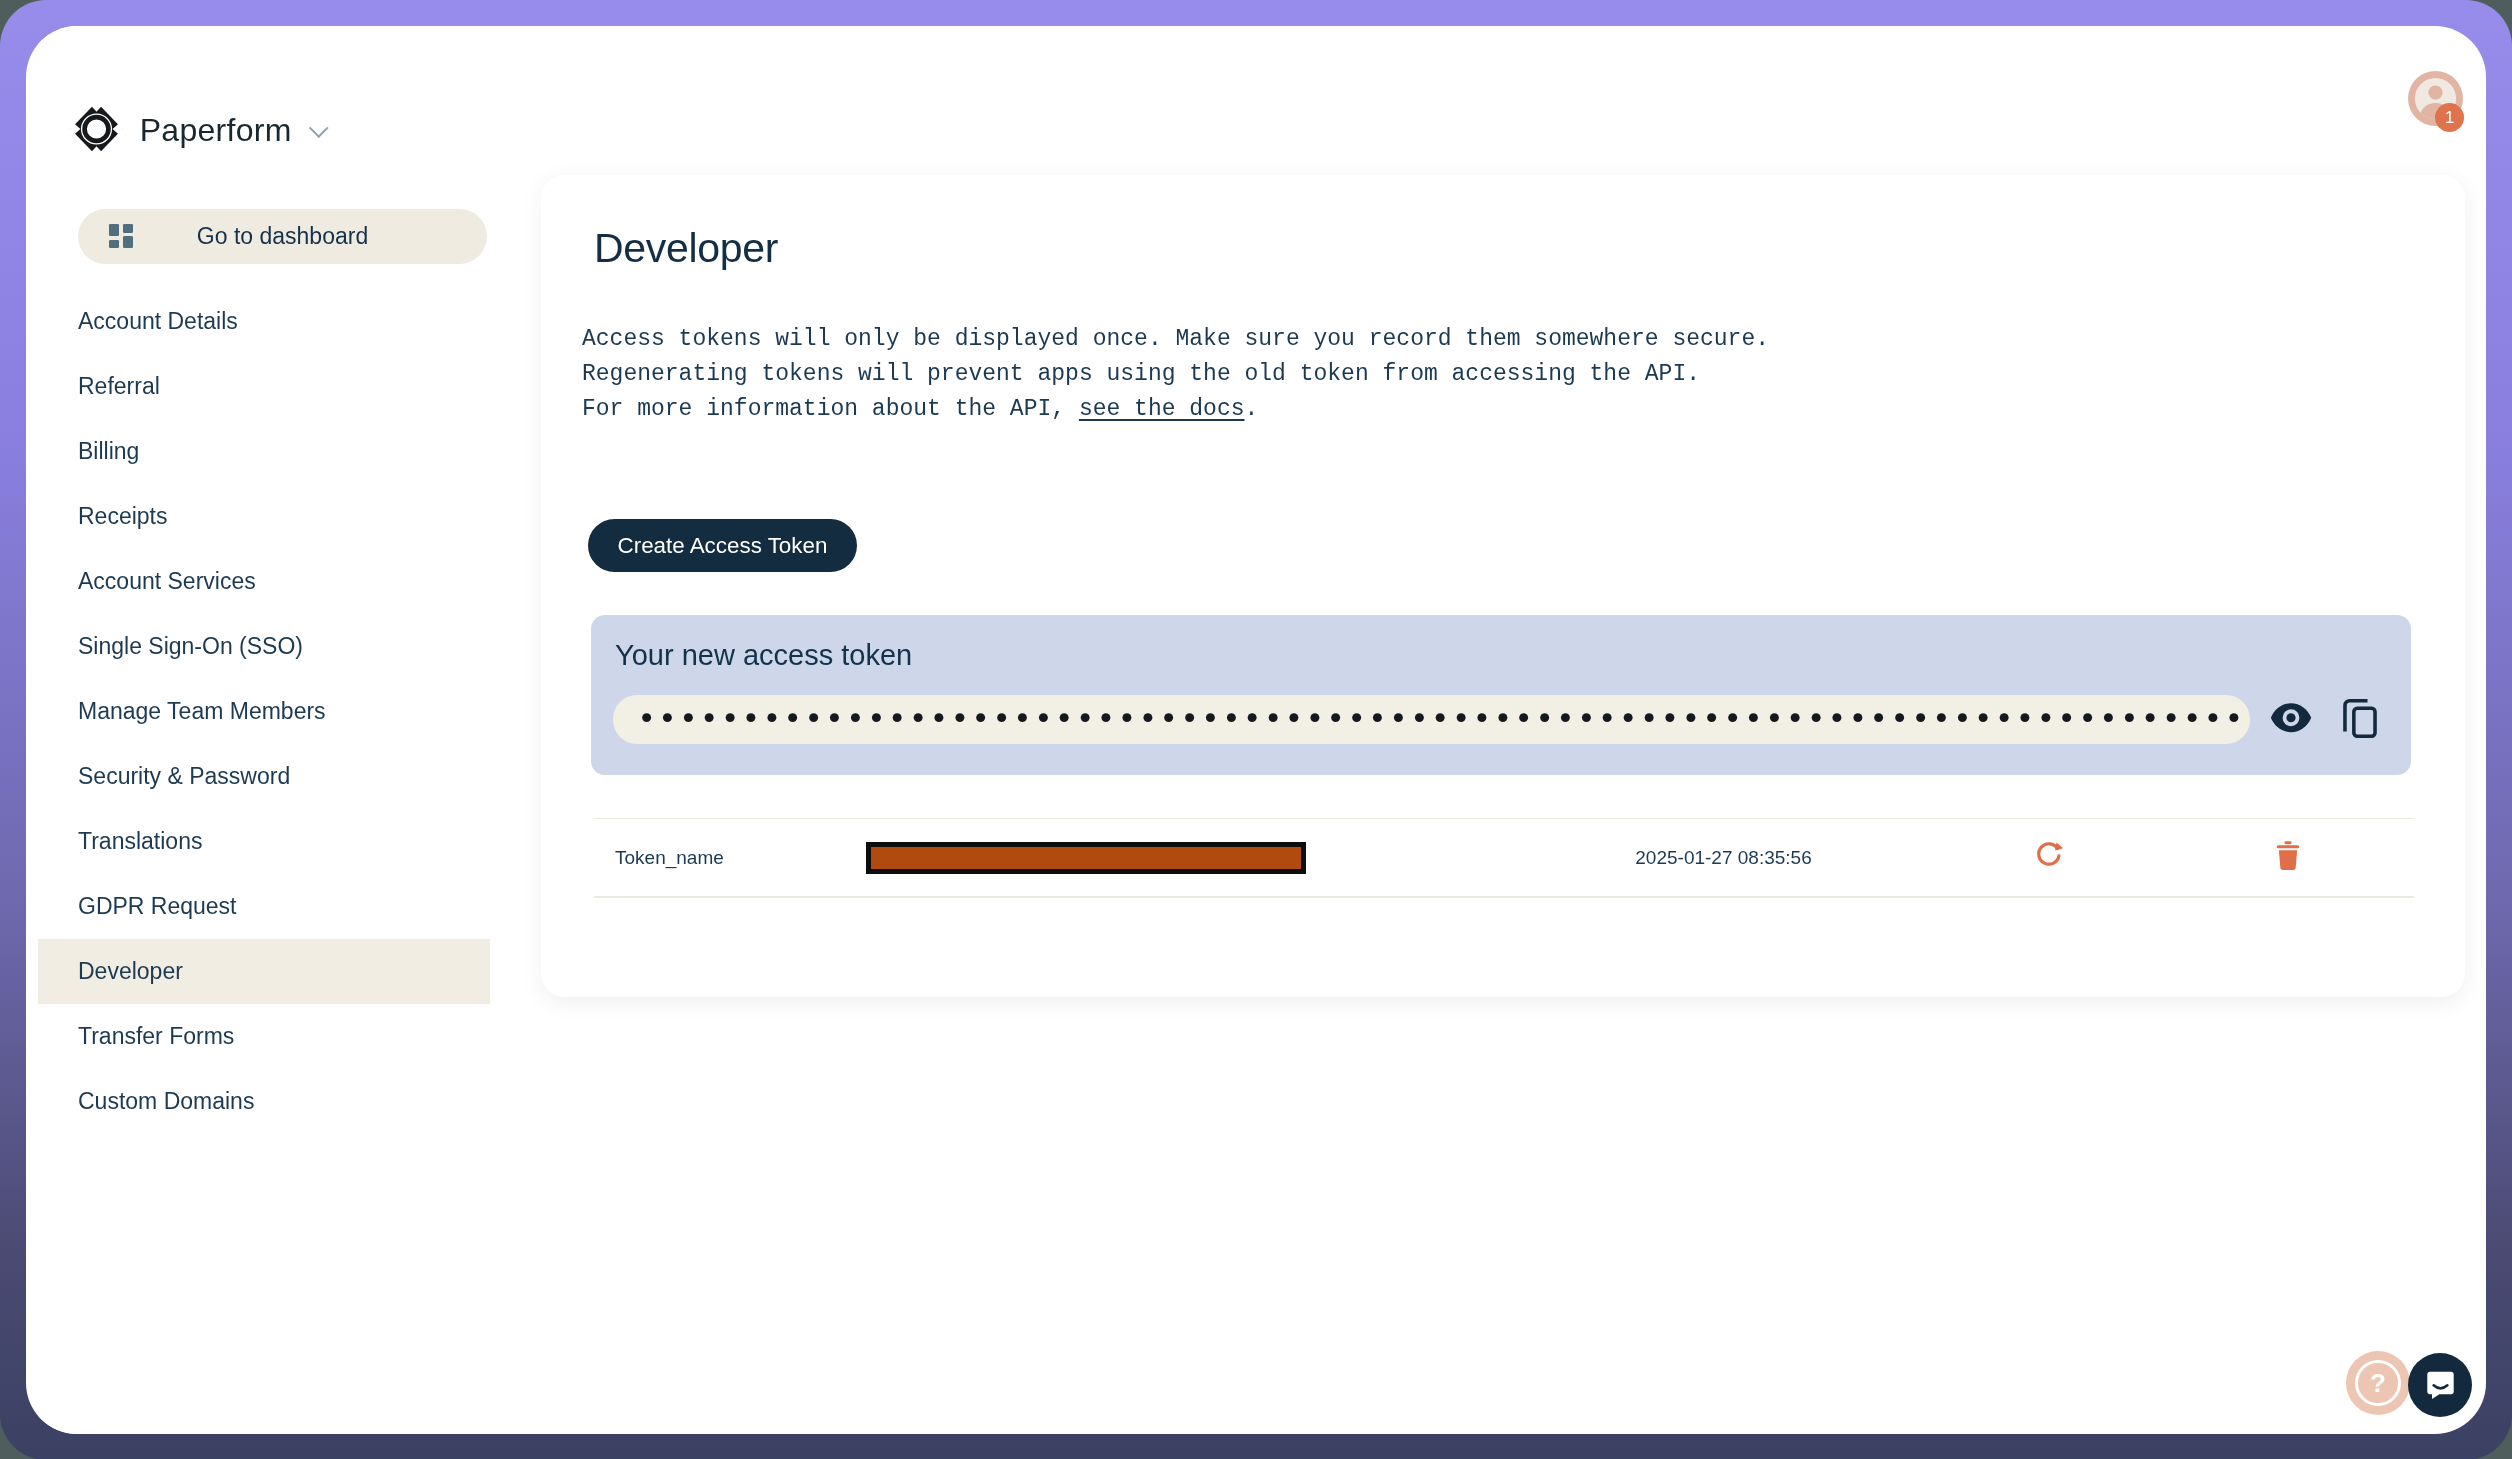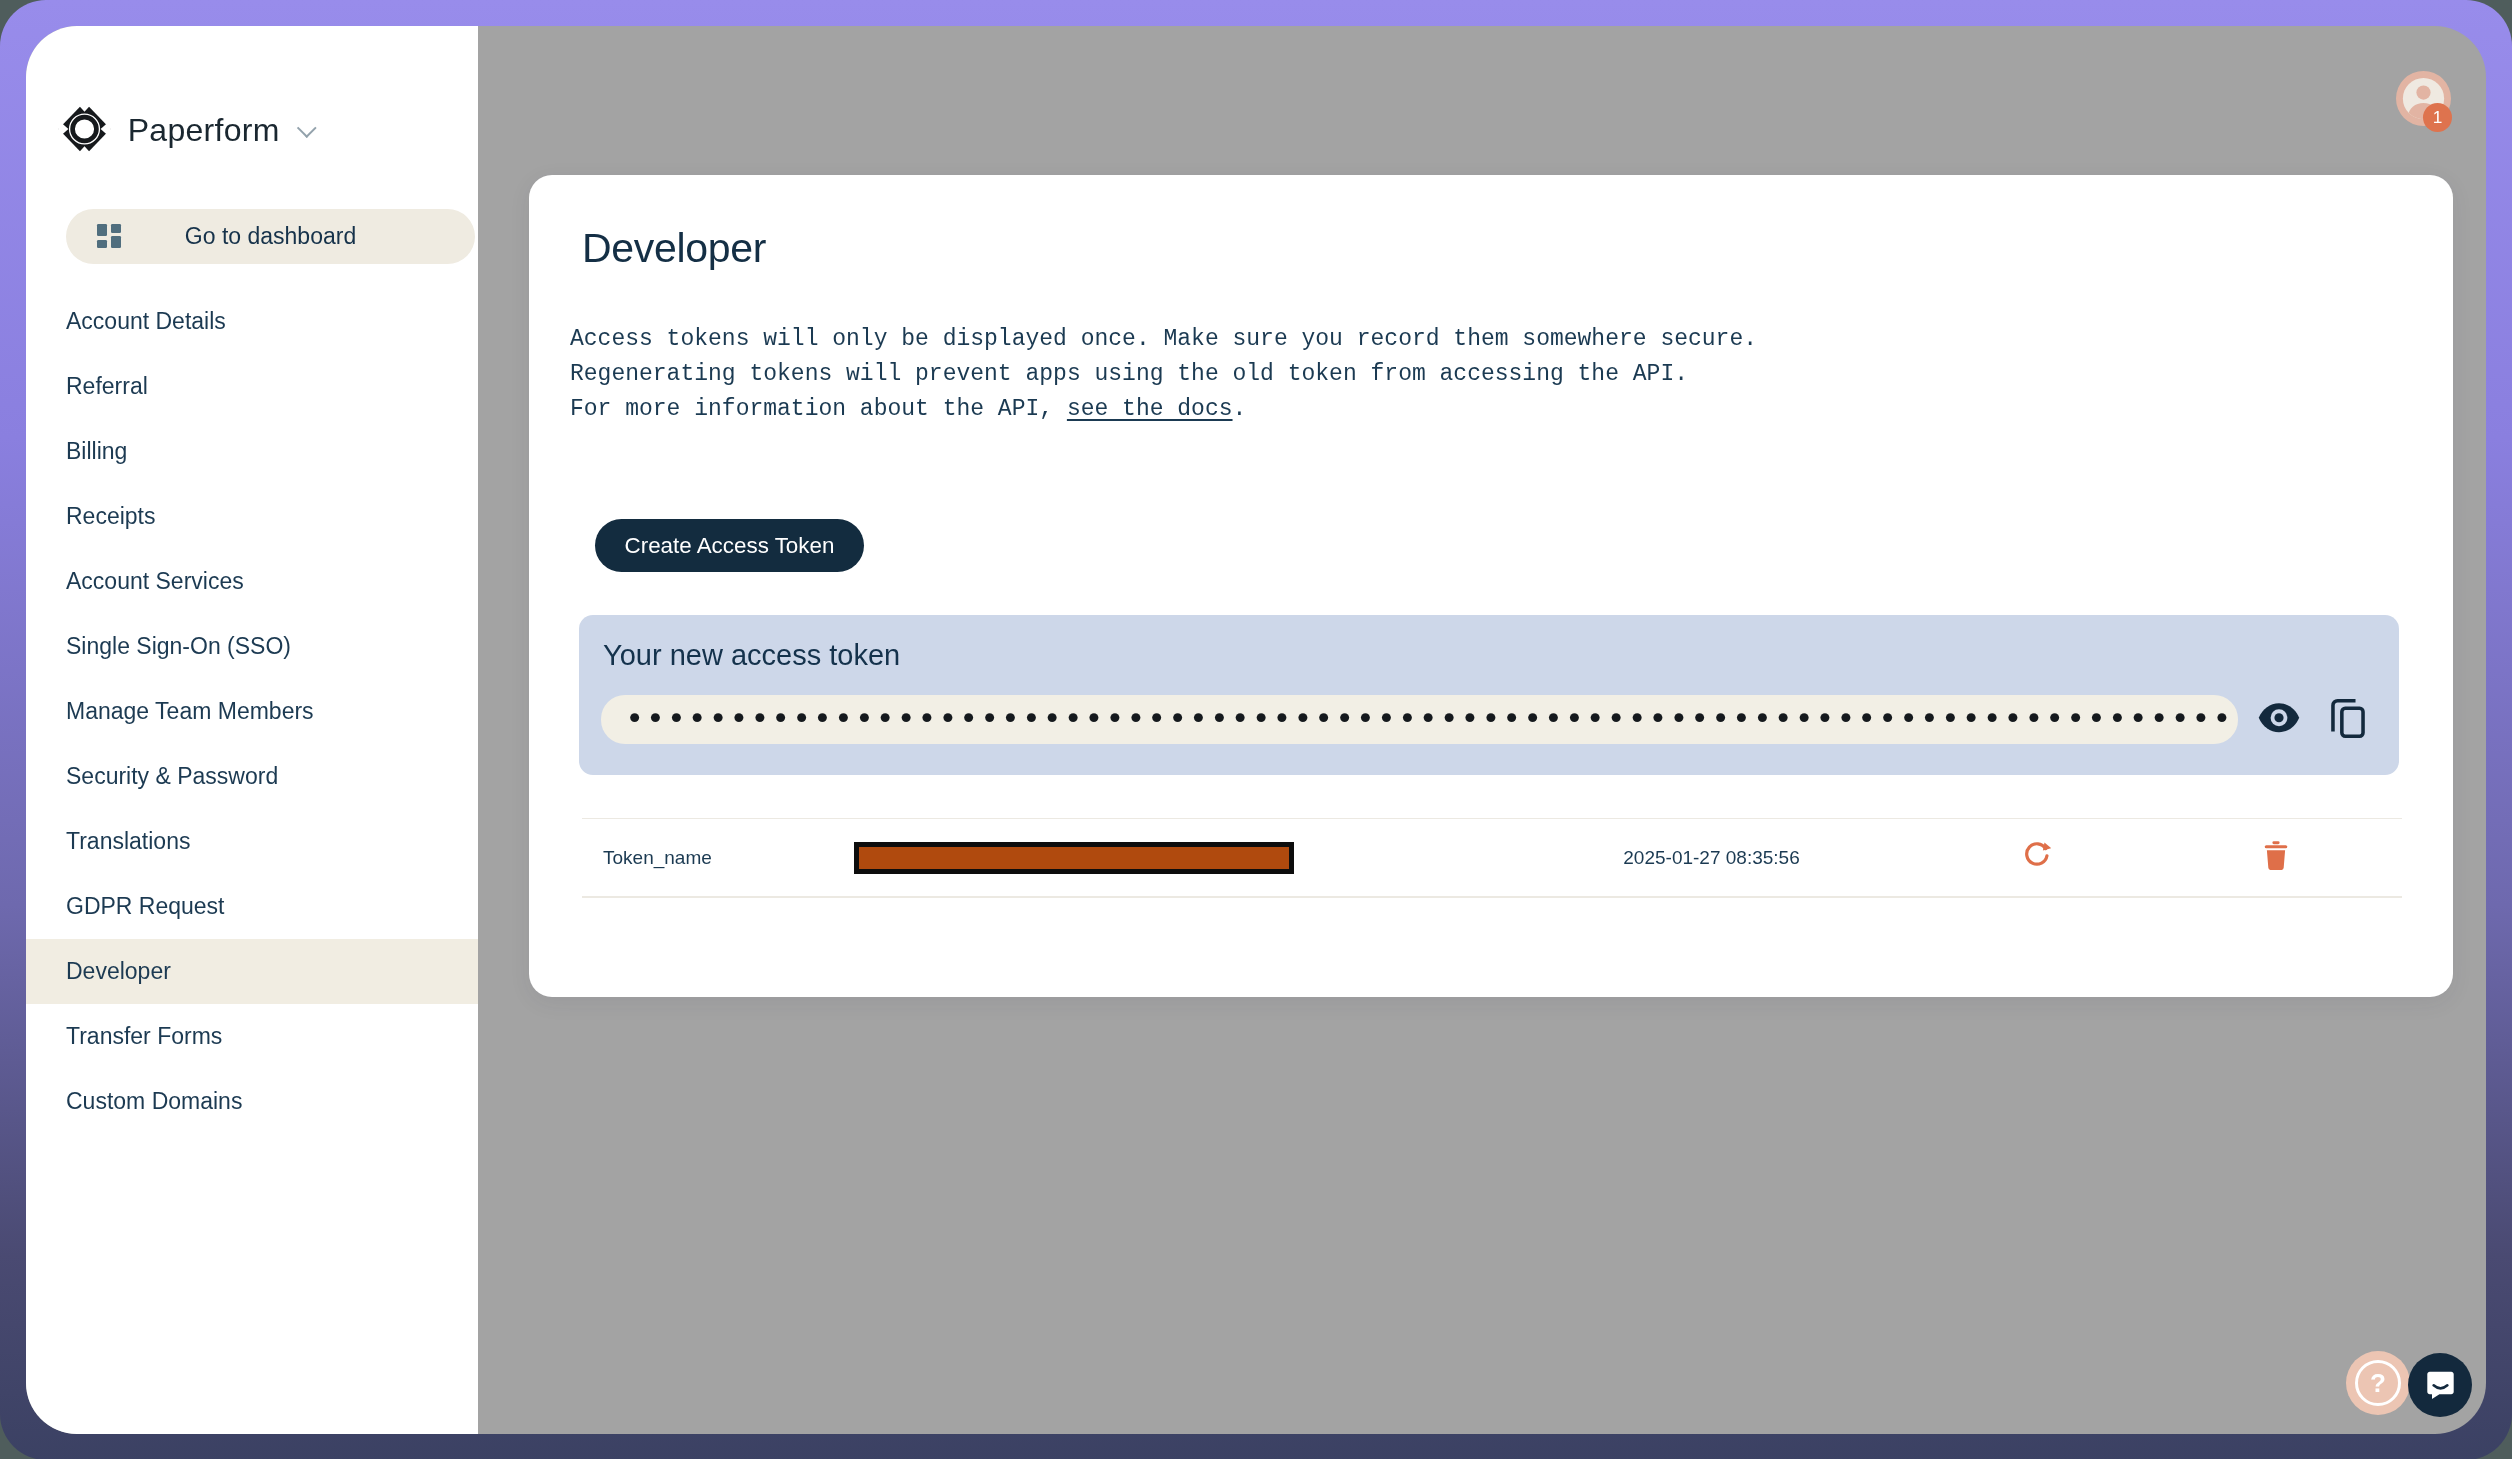--- a/index.html
+++ b/index.html
@@ -1,20 +1,20 @@
 <!DOCTYPE html>
 <html style="font-size:10.3px"><head>
 <meta charset="utf-8">
 <style>
   html,body{margin:0;padding:0;}
   .stage{position:relative;width:2512px;height:1460px;background:#4F5D5C;overflow:hidden;
          font-family:"Liberation Sans","DejaVu Sans",sans-serif;color:#1B3A52;}
   .frame{position:absolute;inset:0;border-radius:46px;
          background:linear-gradient(180deg,#988CEB 0%,#8A7FDF 30%,#6E69AE 62%,#4A4A72 86%,#3B4163 100%);}
-  .content{position:absolute;inset:26px;border-radius:51px;overflow:hidden;background:#a3a3a3;display:flex;}
+  .content{position:absolute;inset:26px;border-radius:51px;overflow:hidden;background:#ffffff;display:flex;padding-left:12px;}
 
   
   .sidebar{position:relative;width:452px;flex:0 0 452px;background:#FFFFFF;height:100%;}
   .brand{position:absolute;top:76px;left:32px;display:flex;align-items:center;gap:16.7px;}
   .brand-name{font-size:32px;font-weight:500;color:#1A2730;letter-spacing:0.3px;}
   .chev{width:11.5px;height:11.5px;border-right:2.6px solid #93A2AC;border-bottom:2.6px solid #93A2AC;
         transform:rotate(45deg);margin-top:-5.1px;margin-left:3.8px;}
   .dash-btn{position:absolute;top:183px;left:40px;width:409px;height:55px;background:#EFEBE1;border:none;
             border-radius:28px;cursor:pointer;font-family:inherit;}
   .dash-btn .lbl{position:absolute;left:0;right:0;top:0;bottom:0;display:flex;align-items:center;justify-content:center;
@@ -30,21 +30,21 @@
   
   .main{position:relative;flex:1;height:100%;}
   .avatar{position:absolute;left:1918px;top:45px;width:55px;height:55px;}
   .badge{position:absolute;left:27px;top:32px;width:29px;height:29px;border-radius:50%;background:#DE734E;
          color:#fff;font-size:17.3px;display:flex;align-items:center;justify-content:center;}
   .card{position:absolute;left:51px;top:149px;width:1924px;height:822px;background:#FFFFFF;border-radius:23px;
         box-shadow:0 5.1px 22px rgba(40,44,70,.07);}
   .card h1{margin:0;position:absolute;left:53px;top:50px;font-size:41px;font-weight:500;color:#142F45;letter-spacing:-0.3px;}
   .desc{position:absolute;left:41px;top:147px;font-size:23px;line-height:35px;color:#1B3A52;font-family:Liberation Mono, monospace;}
   .desc a{color:#1B3A52;text-decoration:underline;text-underline-offset:3.8px;cursor:pointer;}
-  .create-btn{position:absolute;left:66px;top:344px;height:53px;padding:0 29.5px;border:none;border-radius:28px;
+  .create-btn{position:absolute;left:47px;top:344px;height:53px;padding:0 29.5px;border:none;border-radius:28px;
         background:#132C3F;color:#FFFFFF;font-size:22.4px;font-weight:500;font-family:inherit;cursor:pointer;}
 
   .token-panel{position:absolute;left:50px;top:440px;width:1820px;height:160px;background:#CDD7E9;border-radius:14px;}
   .token-label{position:absolute;left:24px;top:24px;font-size:29px;color:#14324C;}
   .token-input{position:absolute;left:22.4px;top:80px;width:1637px;height:49px;background:#F2EFE5;border-radius:24px;
         overflow:hidden;white-space:nowrap;font-family:"DejaVu Sans",sans-serif;font-size:31px;letter-spacing:2.6px;
         line-height:46px;padding-left:24px;color:#15191D;box-sizing:border-box;}
   .eye-btn{position:absolute;left:1679px;top:88px;width:42px;height:31px;cursor:pointer;}
   .copy-btn{position:absolute;left:1751px;top:83px;width:36px;height:41px;cursor:pointer;}
 

